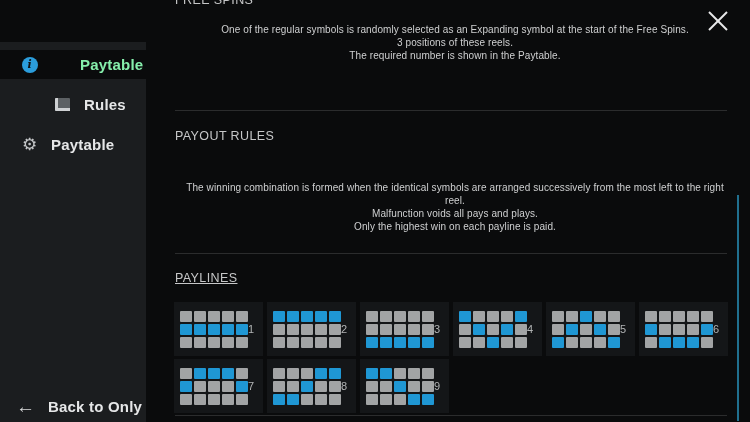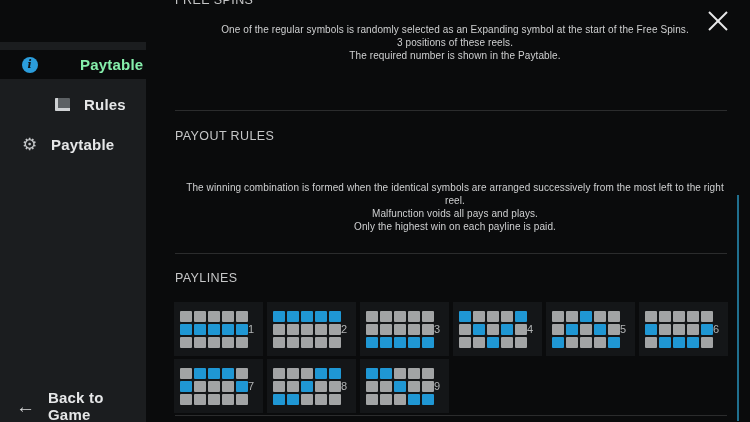--- a/index.html
+++ b/index.html
@@ -63,21 +63,21 @@
   }
 
   
   .content { position:absolute; left:174px; right:20px; top:0; bottom:0; }
   .sec-title {
     position:absolute; left:1px; font-size:12.5px; font-weight:normal;
     color:#c6c7c8; letter-spacing:0.4px;
   }
   .title-free-spins { top:-7px; }
   .title-payout     { top:129px; }
-  .title-paylines   { top:271px; }
+  .title-paylines   { top:271px;text-decoration:underline; }
   .para {
     position:absolute; left:6px; right:0; font-size:10px;
     line-height:12.9px; color:#cfd0d1; letter-spacing:0.1px;text-align:center;
   }
   .para-free-spins { top:24px; }
   .para-payout     { top:158px;margin-top:24px; }
   .divider { position:absolute; left:1px; right:3px; height:1px; background:#2b2c2d; }
   .divider-1 { top:110px; }
   .divider-2 { top:253px; }
   .divider-3 { top:415px; }
@@ -121,21 +121,21 @@
     <span class="nav-label">Rules</span>
   </div>
   <div class="nav-item" style="top:88px;">
     <span class="icon-slot">
       <span class="gear-glyph">⚙</span>
     </span>
     <span class="nav-label">Paytable</span>
   </div>
   <div class="back-item">
     <span class="back-arrow">←</span>
-    <span class="nav-label">Back to Game</span>
+    <span class="nav-label">Back to Only</span>
   </div>
 </aside>
 
 <button class="close-btn">
   <svg width="22" height="22" viewBox="0 0 22 22">
     <line x1="2" y1="2" x2="20" y2="20" stroke="#e8e9ea" stroke-width="2"></line>
     <line x1="20" y1="2" x2="2" y2="20" stroke="#e8e9ea" stroke-width="2"></line>
   </svg>
 </button>
 

